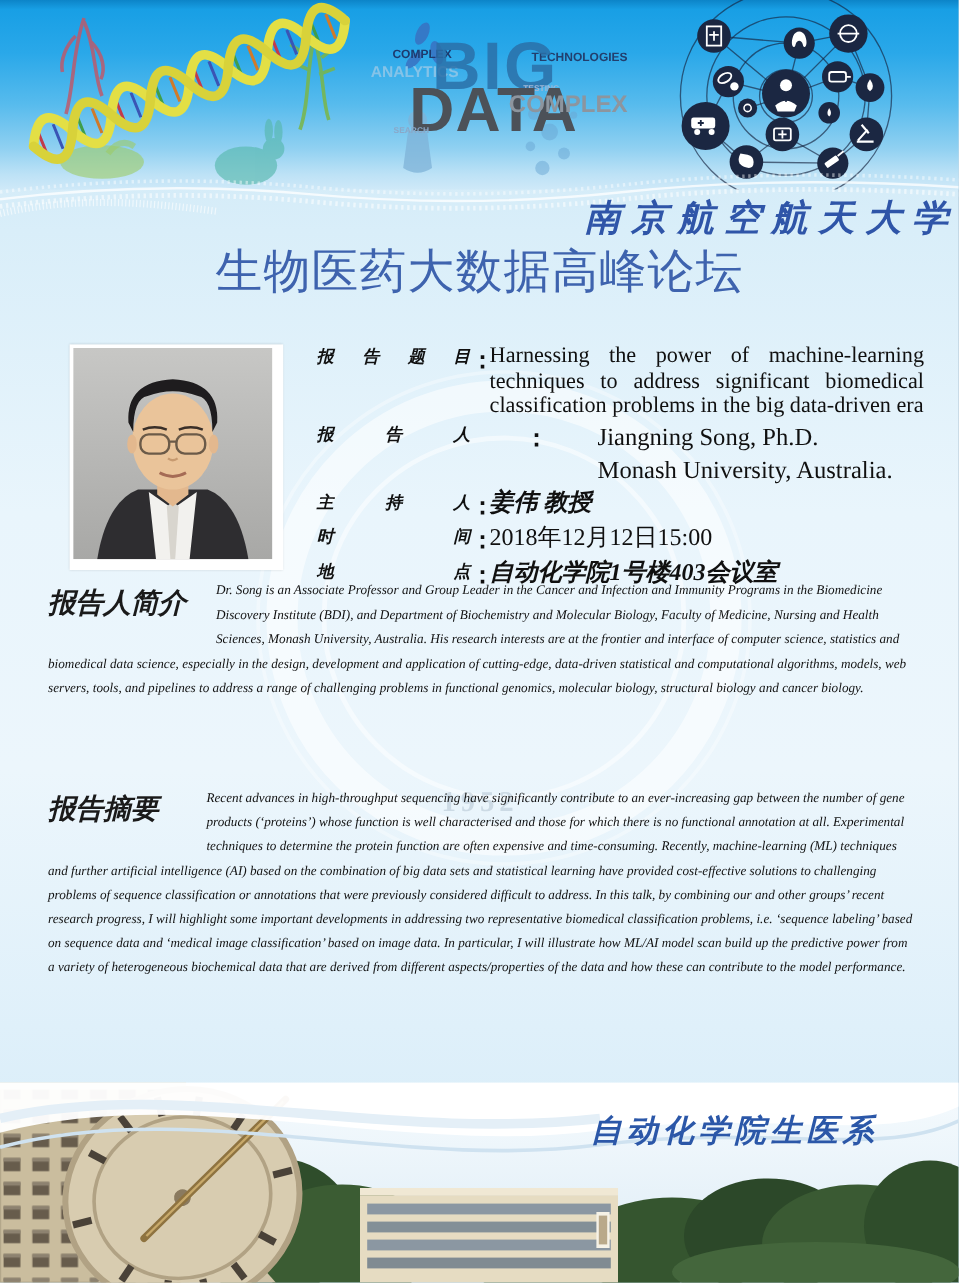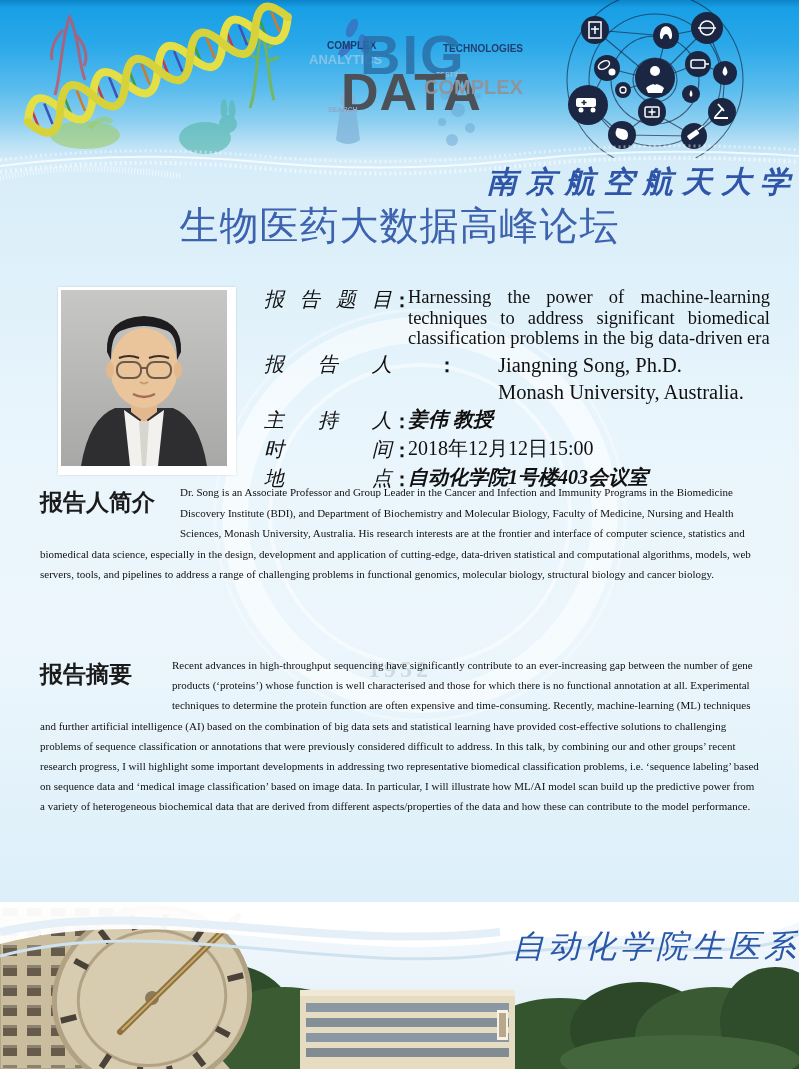--- a/index.html
+++ b/index.html
@@ -34,45 +34,45 @@
   .main-title{position:absolute;top:199px;left:0;width:100%;text-align:center;
     font-size:39px;letter-spacing:1px;color:#3e63ae;font-weight:normal;}
   .issue-title{position:absolute;top:254px;left:0;width:100%;text-align:center;
     font-size:20px;letter-spacing:6px;color:#1c3d85;font-weight:bold;font-style:italic;}
   
   .info{position:absolute;top:287px;left:58px;width:712px;display:flex;}
   .portrait{width:172px;height:182px;background:#fff;padding:3px;box-shadow:0 0 2px rgba(0,0,0,.15);flex:none;margin-right:28px;}
   .portrait svg{display:block;width:166px;height:176px;}
   .inforows{flex:1;color:#101010;}
   .row{display:flex;align-items:flex-start;}
-  .lab{display:inline-block;width:128px;flex:none;font-size:20px;line-height:24px;
-    font-weight:normal;font-style:italic;text-align:justify;text-align-last:justify;}
+  .lab{display:inline-block;width:128px;flex:none;font-size:14px;line-height:24px;
+    font-weight:bold;font-style:italic;text-align:justify;text-align-last:justify;}
   .colon{width:16px;flex:none;font-size:20px;font-weight:bold;}
   .val{flex:1;}
   .row-title{margin-bottom:3px;}
   .row-title .val{font-size:18.5px;line-height:20.5px;text-align:justify;}
   .row-speaker{margin-bottom:2px;gap:45px;}
   .row-speaker .val{font-size:20.5px;line-height:27px;}
   .row-small{margin-bottom:2px;}
   .row-small .val{font-size:20px;line-height:23px;font-style:italic;font-weight:bold;}
   .row-time .val{font-style:normal;font-weight:normal;font-size:20px;}
   
-  .sec{position:absolute;left:40px;width:722px;color:#101010;}
+  .sec{position:absolute;left:40px;width:722px;color:#101010;font-style:italic;}
   .sec-intro{top:482px;}
   .sec-abstract{top:655px;}
   .sec-heading{float:left;font-family:"Liberation Sans","DejaVu Sans",sans-serif;
     font-weight:bold;color:#1a1a1a;}
   .sec-intro .sec-heading{width:140px;height:44px;font-size:23px;line-height:40px;}
   .sec-abstract .sec-heading{width:132px;height:42px;font-size:23px;line-height:38px;}
   .sec-text{font-size:11px;line-height:19.5px;text-align:justify;}
   .sec-abstract .sec-text{line-height:19.2px;}
   
   .photo{position:absolute;left:0;top:902px;width:799px;height:167px;}
-  .dept{position:absolute;top:925px;left:512px;font-size:32px;letter-spacing:4px;
-    color:#2b57a8;font-weight:normal;font-style:italic;white-space:nowrap;}
+  .dept{position:absolute;top:925px;left:492px;font-size:26px;letter-spacing:4px;
+    color:#2b57a8;font-weight:bold;font-style:italic;white-space:nowrap;}
 </style>
 </head>
 <body>
 
 <div class="poster">
 
   <div class="banner">
 
     <svg width="560" height="158" viewBox="0 0 560 158">
 

